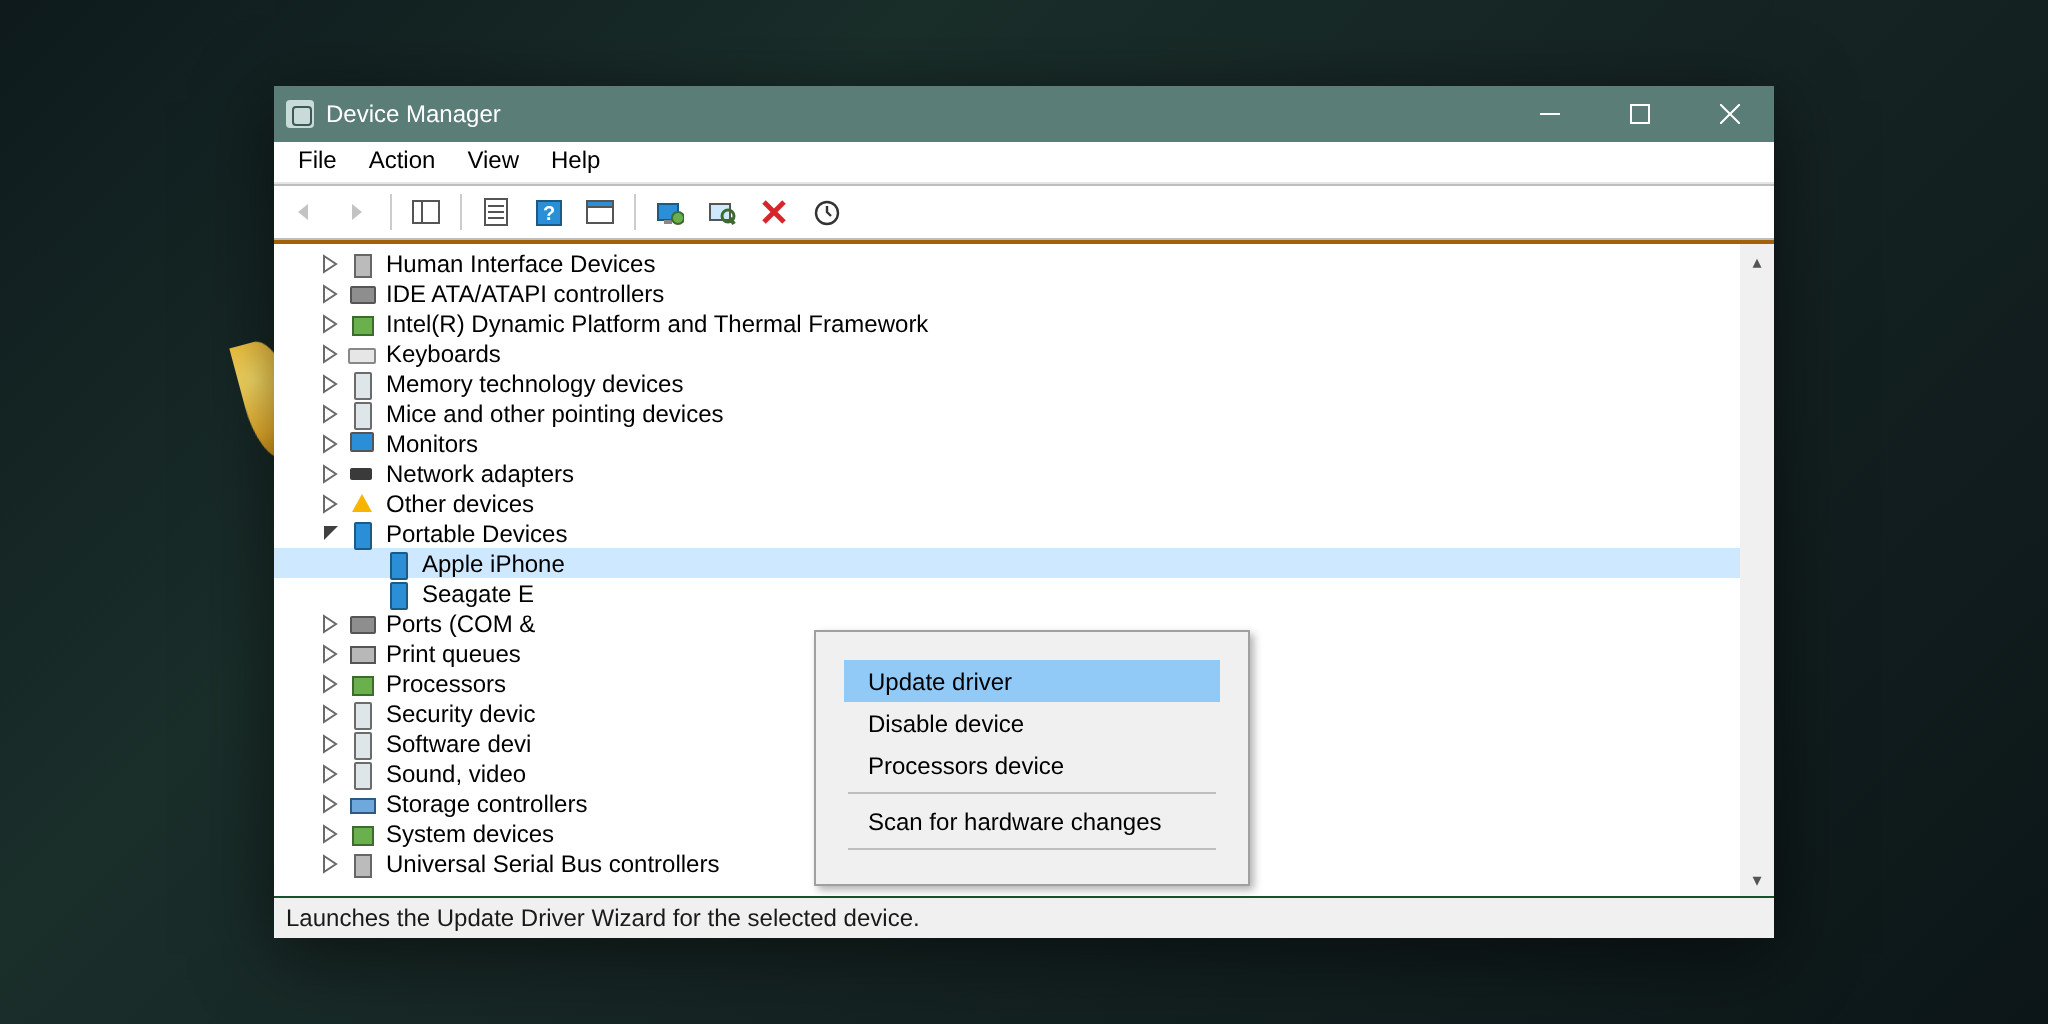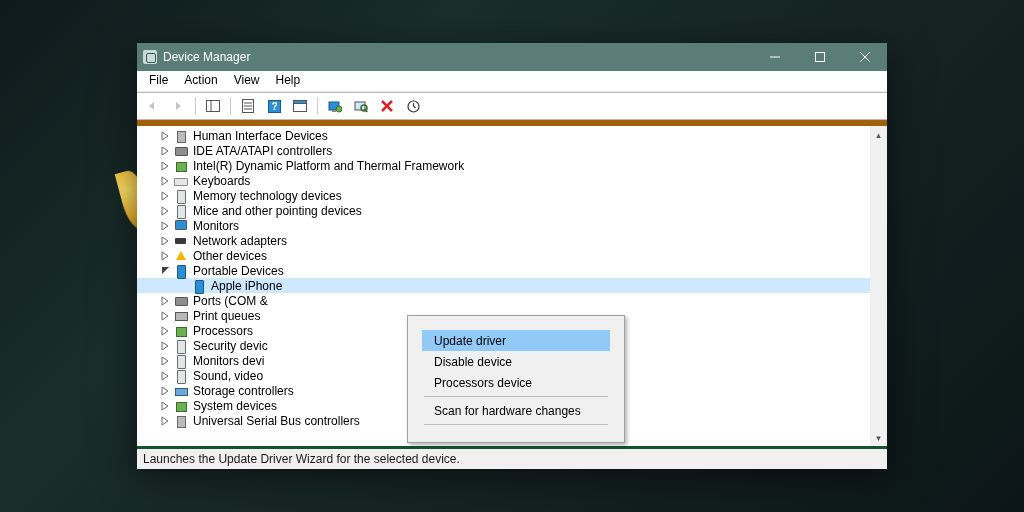--- a/index.html
+++ b/index.html
@@ -13,36 +13,36 @@
 .titlebar .title{flex:0 0 auto}
 .titlebar .spacer{flex:1}
 .wc{width:45px;height:28px;display:flex;align-items:center;justify-content:center;color:#fff}
 .wc svg{width:10px;height:10px;stroke:#fff;stroke-width:1;fill:none}
 .menubar{height:20px;background:#fff;display:flex;align-items:flex-start;padding:0 4px;border-bottom:1px solid #e5e5e5}
 .menubar span{padding:2px 8px}
 .toolbar{height:26px;background:#fff;border-top:1px solid #bdbdbd;border-bottom:1px solid #bdbdbd;display:flex;align-items:center;padding:0 4px;gap:4px}
 .tool{width:20px;height:20px;display:flex;align-items:center;justify-content:center;border:1px solid transparent;border-radius:1px;position:relative}
 .tool.disabled{opacity:.35}
 .sep{width:1px;height:18px;background:#ccc;margin:0 2px}
-.content{flex:1;display:flex;overflow:hidden;border-top:6px solid #a16207}
+.content{flex:1;display:flex;overflow:hidden;border-top:2px solid #a16207}
 .tree{flex:1;padding:2px 0 2px 0;overflow:hidden;background:#fff;position:relative}
 .scroll{position:absolute;right:0;top:0;bottom:0;width:17px;background:#f0f0f0;display:flex;flex-direction:column;align-items:center;justify-content:space-between}
 .scroll .arr{width:17px;height:17px;display:flex;align-items:center;justify-content:center;font-size:9px;color:#555}
 .row{height:15px;display:flex;align-items:center;padding-left:22px;white-space:nowrap}
 .row.child{padding-left:40px}
 .row .exp{width:12px;height:12px;margin-right:2px;display:flex;align-items:center;justify-content:center;color:#6a6a6a;font-size:11px;line-height:1}
 .row .dev-icon{width:16px;height:14px;margin-right:4px;display:inline-block;flex-shrink:0}
 .row.selected{background:#cde8ff}
 .row.selected .label{background:#cde8ff}
 .ctx{position:absolute;left:270px;top:272px;width:188px;background:#f0f0f0;border:1px solid #a0a0a0;box-shadow:2px 2px 4px rgba(0,0,0,.3);padding:14px}
 .ctx .mi{height:21px;display:flex;align-items:center;padding:0 12px}
 .ctx .mi.hl{background:#91c9f7}
 .ctx .mi.bold{font-weight:700}
 .ctx .msep{height:1px;background:#bfbfbf;margin:3px 2px}
-.status{height:20px;border-top:3px solid #14532d;background:#f0f0f0;display:flex;align-items:center;padding:0 6px;color:#1a1a1a}
+.status{height:20px;border-top:1px solid #14532d;background:#f0f0f0;display:flex;align-items:center;padding:0 6px;color:#1a1a1a}
 
 .di{display:inline-block;width:16px;height:14px;position:relative}
 .di::before{content:"";position:absolute}
 .di-kbd::before{left:1px;top:4px;right:1px;bottom:2px;background:#e6e6e6;border:1px solid #888;border-radius:1px}
 .di-mon::before{left:2px;top:1px;width:10px;height:8px;background:#2a8fd6;border:1px solid #555;border-radius:1px}
 .di-usb::before{left:4px;top:2px;width:7px;height:10px;background:#bbb;border:1px solid #666}
 .di-phone::before{left:4px;top:1px;width:7px;height:12px;background:#2a8fd6;border:1px solid #1b5a85;border-radius:1px}
 .di-chip::before{left:3px;top:3px;width:9px;height:8px;background:#6ab04c;border:1px solid #3d6b2f}
 .di-port::before{left:2px;top:3px;width:11px;height:7px;background:#8e8e8e;border:1px solid #555;border-radius:1px}
 .di-dev::before{left:4px;top:1px;width:7px;height:12px;background:#dfe6e9;border:1px solid #6b6b6b;border-radius:1px}
@@ -245,20 +245,25 @@
             </svg>
           </span>
           <span class="dev-icon di di-phone"></span>
           <span class="label">Portable Devices</span>
         </div>
         <div class="row child selected">
           <span class="exp"></span>
           <span class="dev-icon di di-phone"></span>
           <span class="label">Apple iPhone</span>
         </div>
+        <div class="row child">
+          <span class="exp"></span>
+          <span class="dev-icon di di-phone"></span>
+          <span class="label">Seagate E</span>
+        </div>
         <div class="row">
           <span class="exp">
             <svg width="8" height="10" viewBox="0 0 8 10">
               <path d="M1 1 7 5 1 9z" fill="none" stroke="#6a6a6a"></path>
             </svg>
           </span>
           <span class="dev-icon di di-port"></span>
           <span class="label">Ports (COM &amp;</span>
         </div>
         <div class="row">
@@ -288,21 +293,21 @@
           <span class="dev-icon di di-dev"></span>
           <span class="label">Security devic</span>
         </div>
         <div class="row">
           <span class="exp">
             <svg width="8" height="10" viewBox="0 0 8 10">
               <path d="M1 1 7 5 1 9z" fill="none" stroke="#6a6a6a"></path>
             </svg>
           </span>
           <span class="dev-icon di di-dev"></span>
-          <span class="label">Monitors devi</span>
+          <span class="label">Software devi</span>
         </div>
         <div class="row">
           <span class="exp">
             <svg width="8" height="10" viewBox="0 0 8 10">
               <path d="M1 1 7 5 1 9z" fill="none" stroke="#6a6a6a"></path>
             </svg>
           </span>
           <span class="dev-icon di di-dev"></span>
           <span class="label">Sound, video</span>
         </div>

